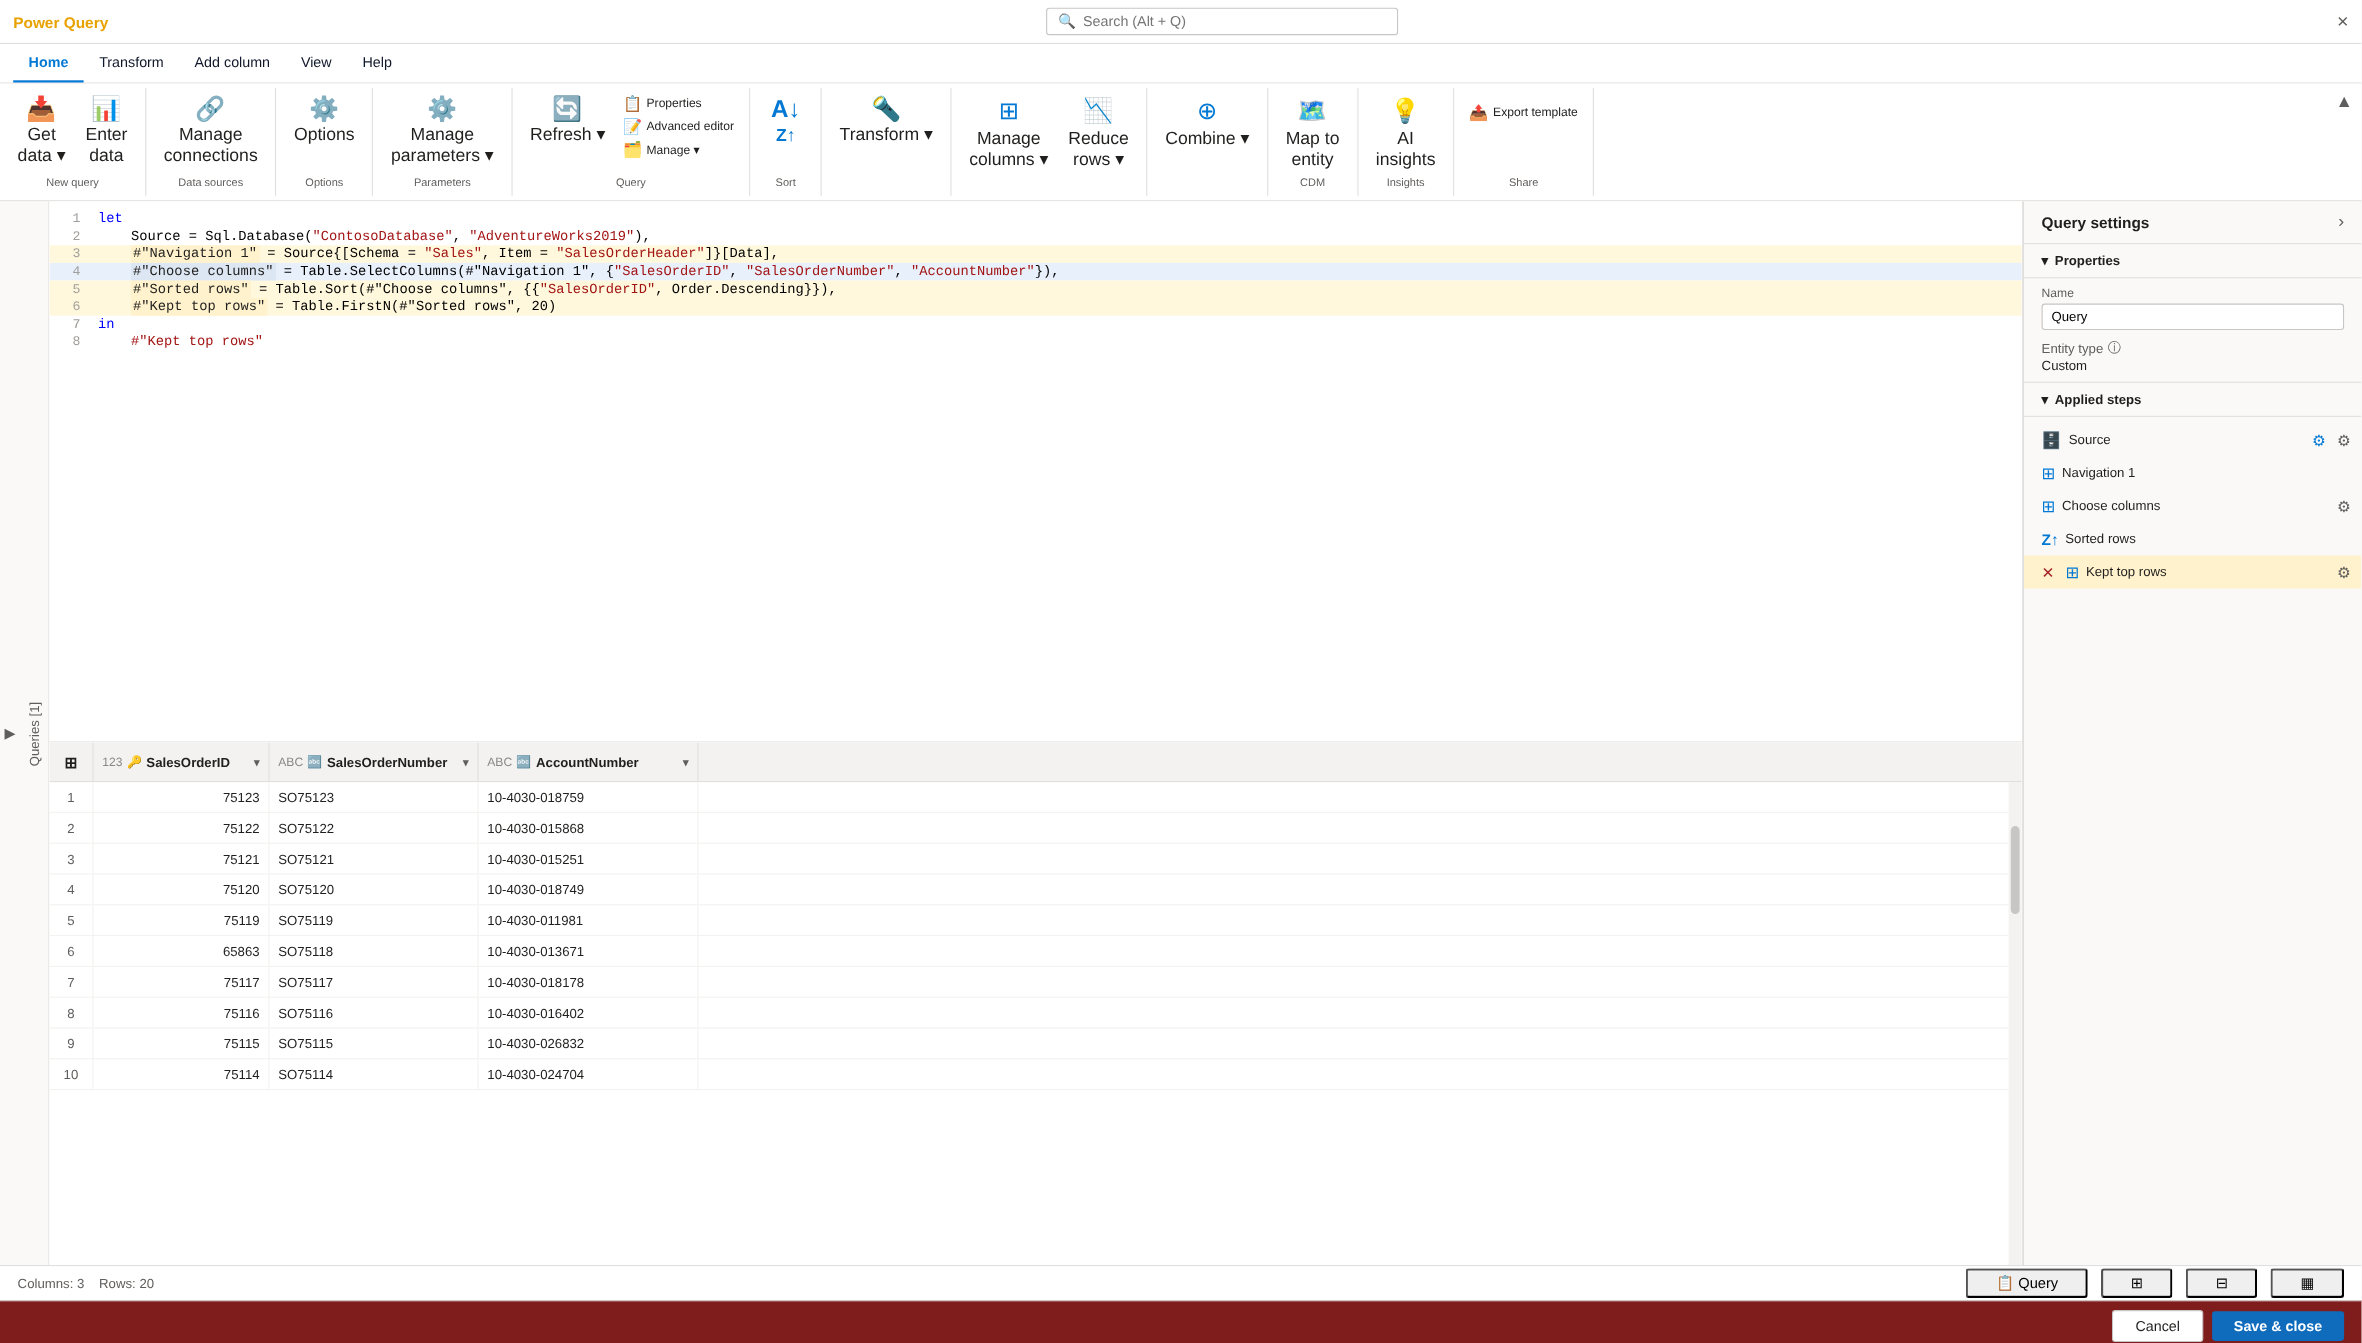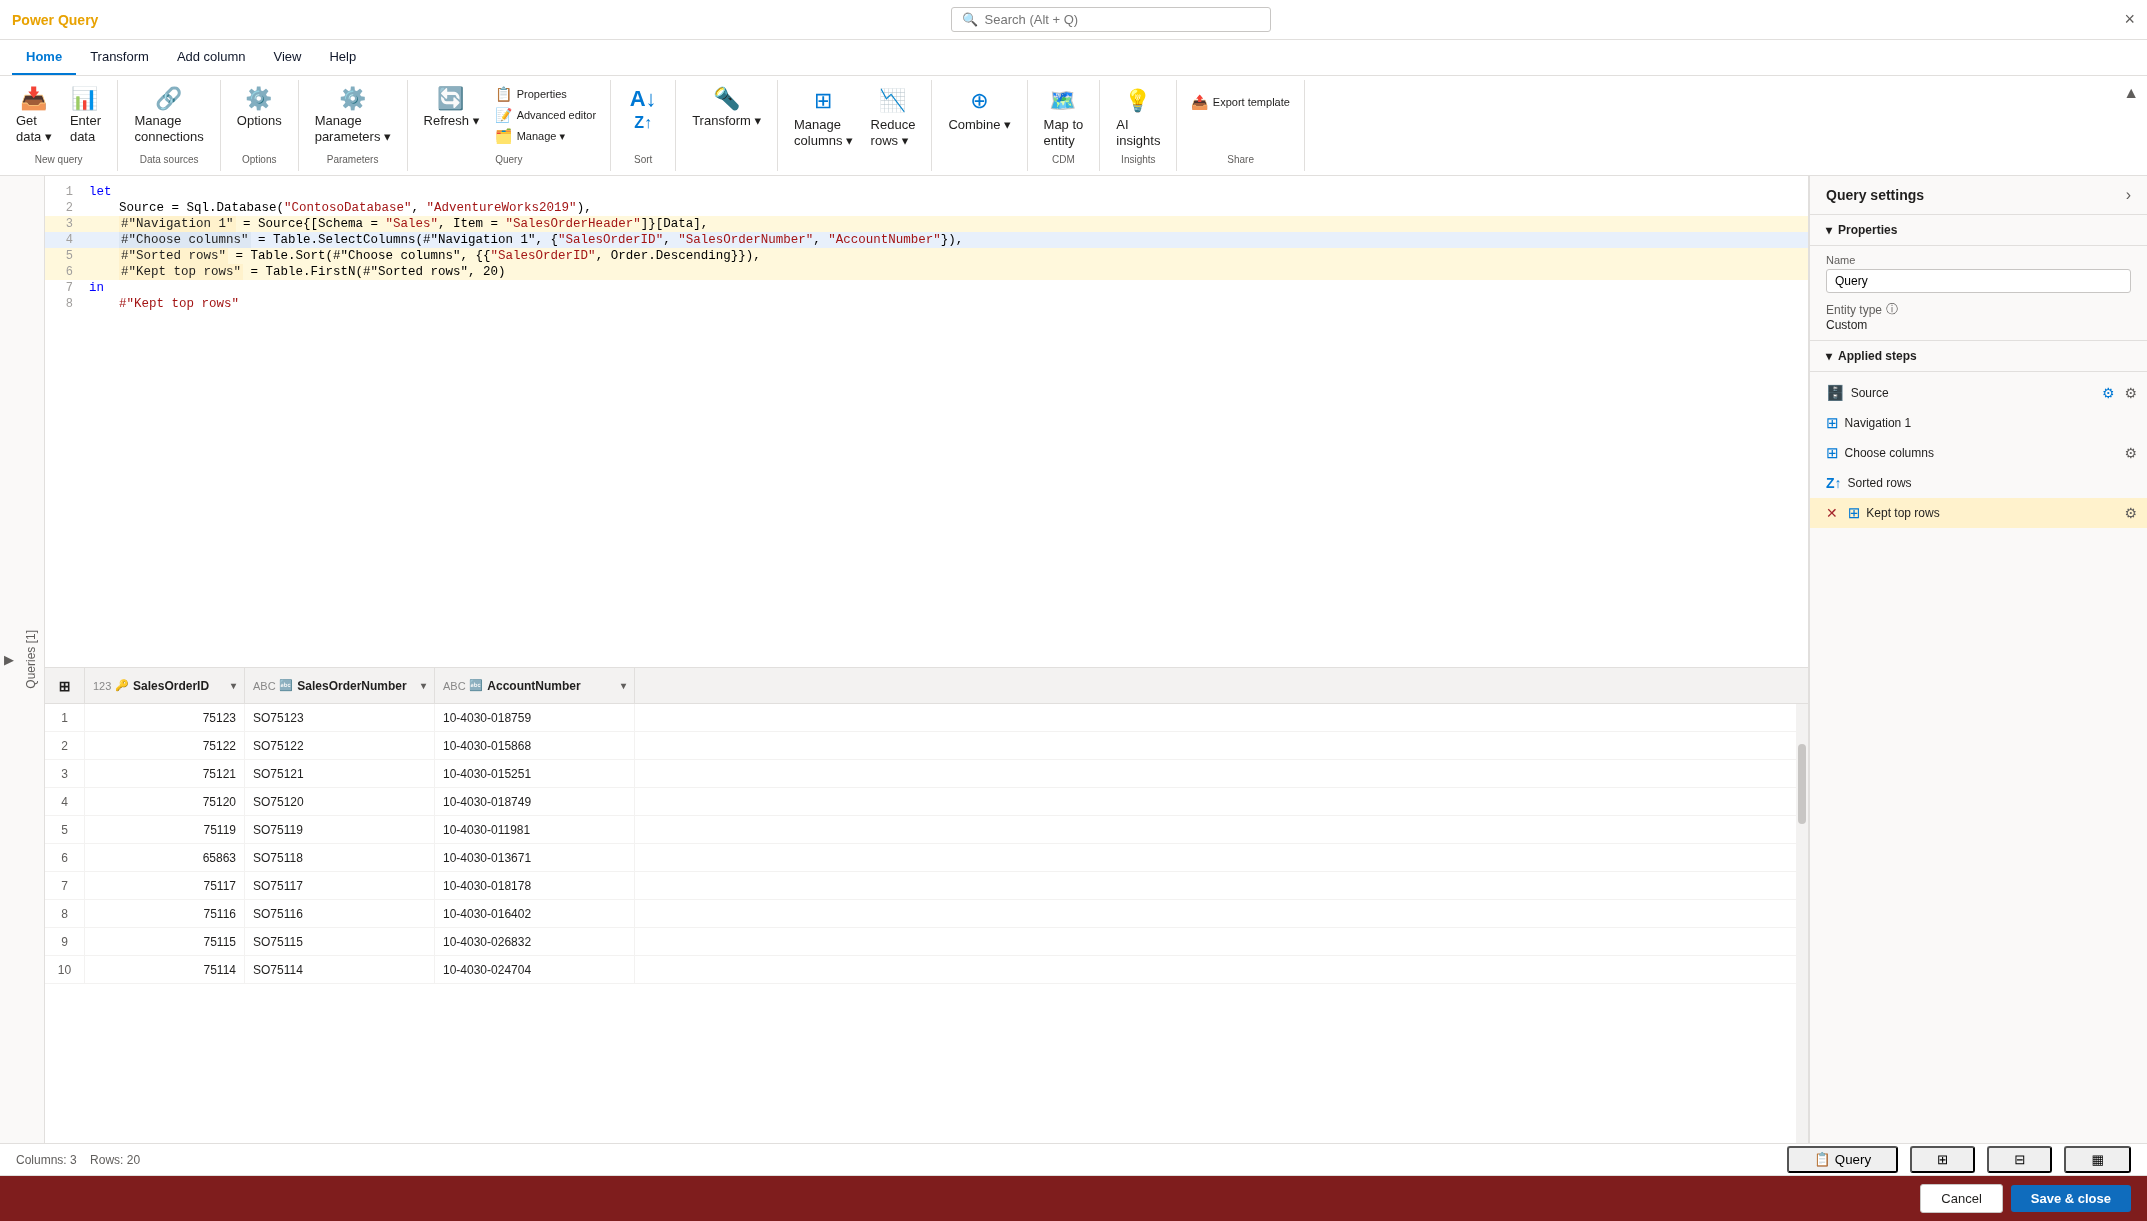--- a/index.html
+++ b/index.html
@@ -49,21 +49,21 @@
     }
     .ribbon-btn {
       display: flex; flex-direction: column; align-items: center; justify-content: flex-start;
       padding: 4px 8px; cursor: pointer; border-radius: 3px; min-width: 48px;
       gap: 3px; border: none; background: none; font-size: 11px; color: #201f1e;
     }
     .ribbon-btn .icon { font-size: 22px; color: #0078d4; line-height: 1; }
     .ribbon-btn .icon.orange { color: #e8a202; }
     .ribbon-btn .icon.teal { color: #0097a7; }
     .ribbon-btn .icon.gray { color: #605e5c; }
-    .ribbon-btn-label { font-size: 13px; text-align: left; line-height: 1.2; }
+    .ribbon-btn-label { font-size: 16px; text-align: center; line-height: 1.2; }
     .ribbon-btn-small {
       display: flex; align-items: center; gap: 4px; padding: 2px 6px;
       cursor: pointer; border-radius: 3px; font-size: 11px; color: #201f1e;
       border: none; background: none; white-space: nowrap;
     }
     .ribbon-btn-small .icon-sm { font-size: 14px; color: #0078d4; }
     .ribbon-btns-stacked { display: flex; flex-direction: column; gap: 1px; justify-content: center; }
 
     
     .ribbon-collapse {
@@ -131,21 +131,21 @@
     .td-sales-id { width: 160px; flex-shrink: 0; justify-content: flex-end; }
     .td-sales-num { width: 190px; flex-shrink: 0; }
     .td-account { width: 200px; flex-shrink: 0; }
 
     
     .scroll-indicator { width: 12px; background: #f3f2f1; display: flex; flex-direction: column; }
     .scroll-thumb { background: #c8c6c4; border-radius: 4px; width: 8px; margin: 2px auto; height: 80px; margin-top: 40px; }
 
     
     .right-panel {
-      width: 338px; background: #faf9f8; border-left: 1px solid #e1dfdd;
+      width: 308px; background: #faf9f8; border-left: 1px solid #e1dfdd;
       display: flex; flex-direction: column; overflow: hidden;
     }
     .right-panel-header {
       display: flex; align-items: center; justify-content: space-between;
       padding: 10px 16px; border-bottom: 1px solid #e1dfdd;
     }
     .right-panel-title { font-size: 14px; font-weight: 600; }
     .expand-right { cursor: pointer; font-size: 16px; color: #605e5c; }
 
     .section-header {

